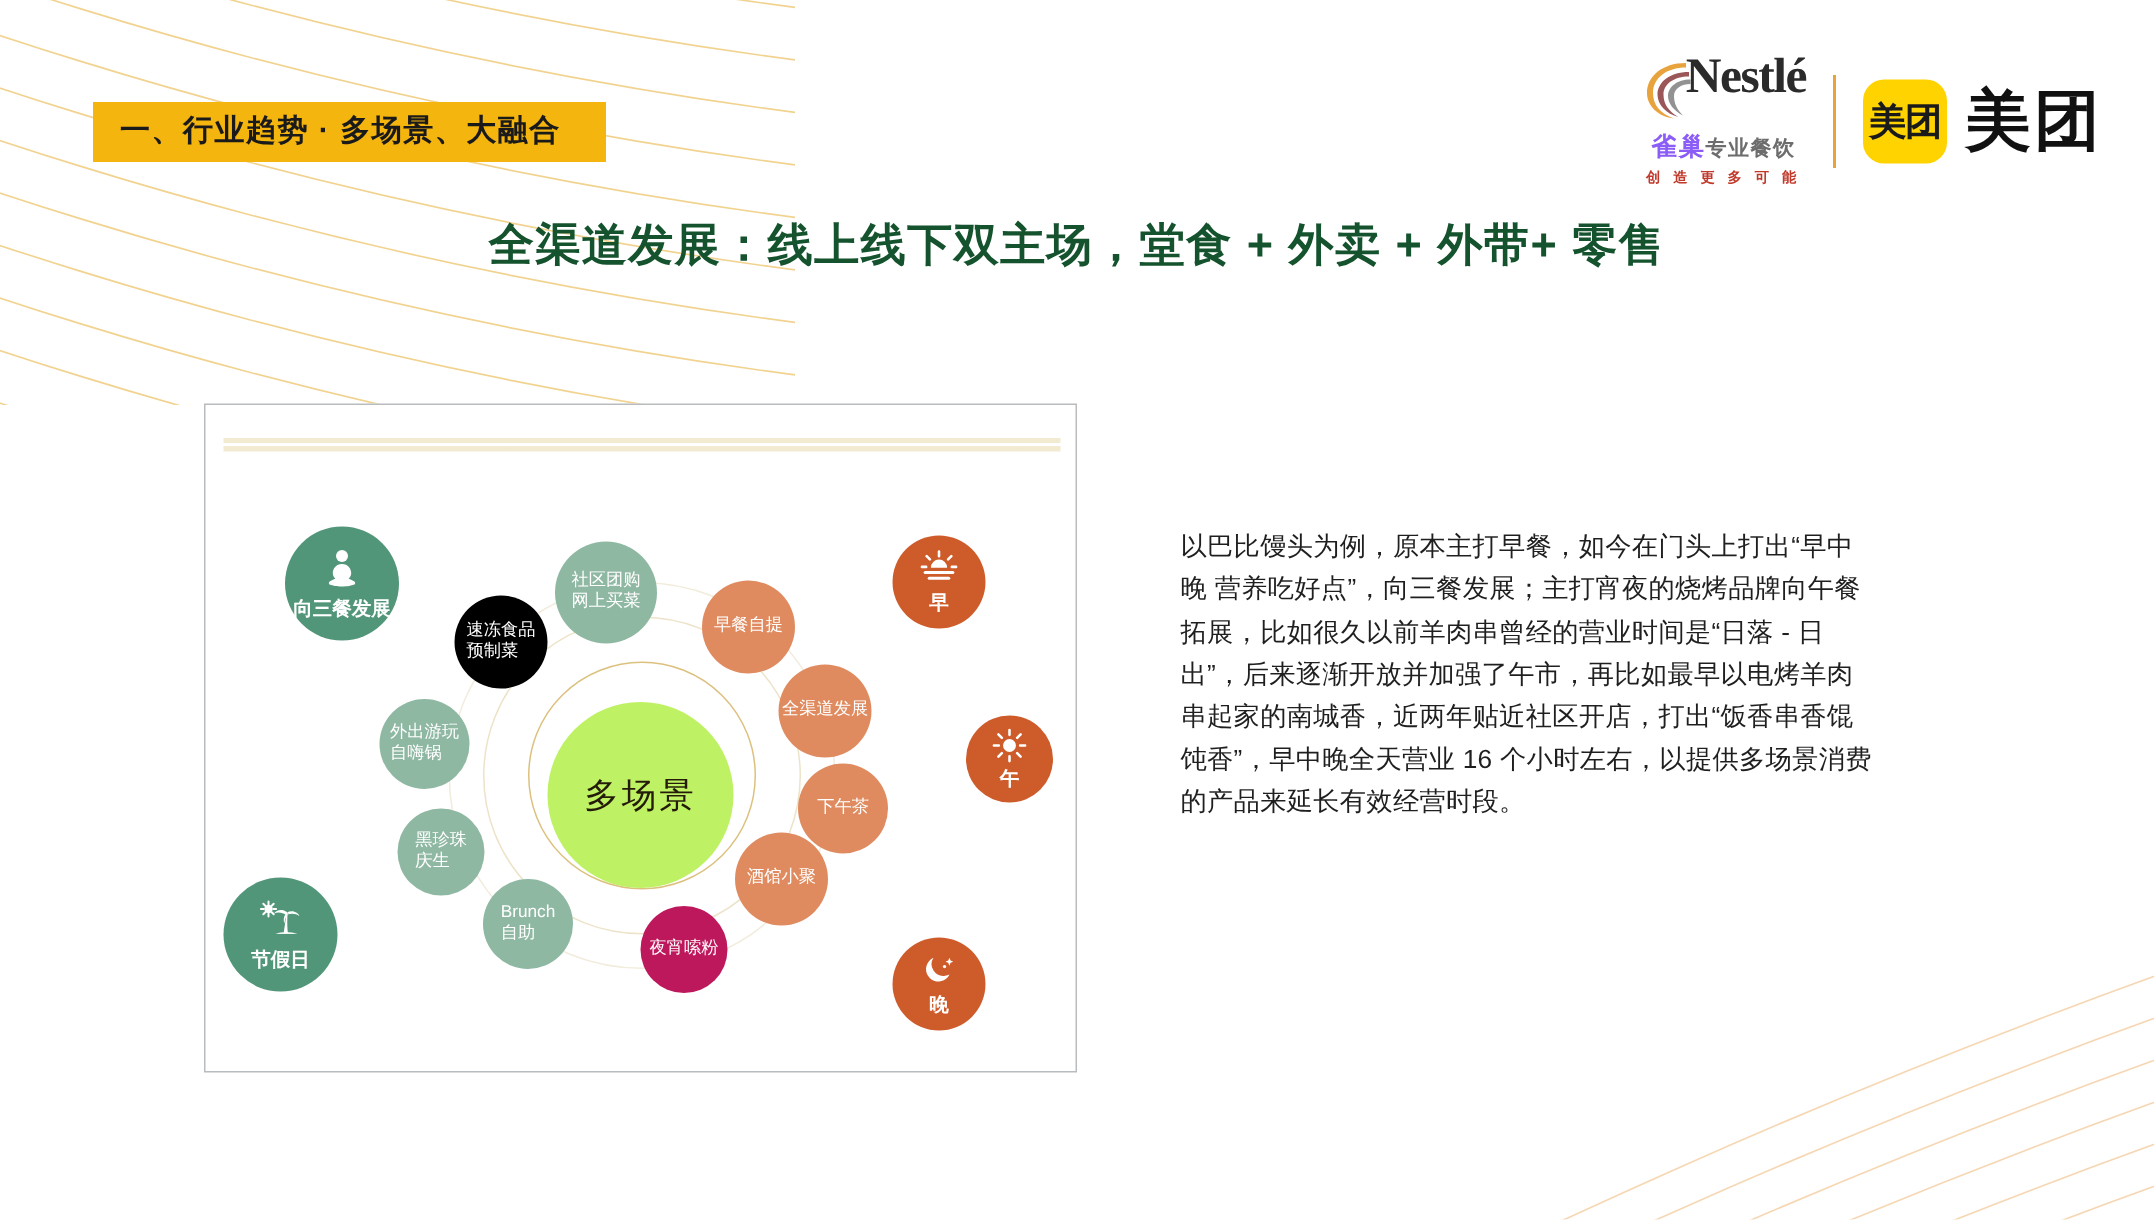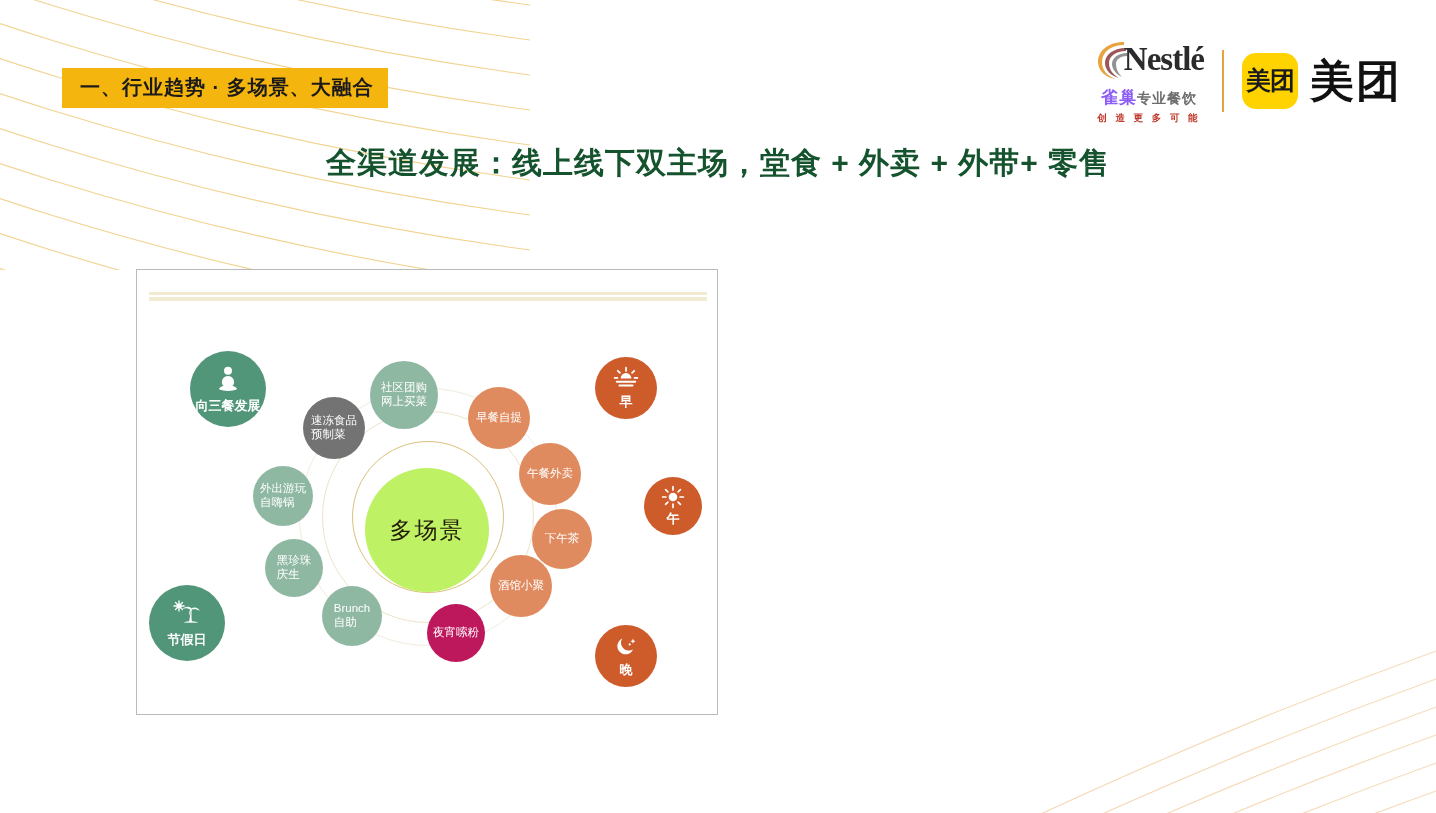--- a/index.html
+++ b/index.html
@@ -9,30 +9,30 @@
     font-family:"Liberation Sans","DejaVu Sans",sans-serif;
   }
   .deco{position:absolute;pointer-events:none;}
   #deco-tl{left:-330px;top:-290px;width:860px;height:560px;}
   #deco-br{right:-120px;bottom:-180px;width:800px;height:460px;}
 
   
   #section-tag{
     position:absolute;left:62px;top:68px;
     background:#F5B50F;
-    padding:9px 14px 11px 18px;
+    padding:9px 30px 11px 18px;
     color:#1a1a1a;font-size:20px;font-weight:bold;
     letter-spacing:1px;line-height:1;
     white-space:nowrap;
   }
 
   
   #logo-bar{position:absolute;right:34px;top:36px;display:flex;align-items:center;gap:18px;}
   #nestle-logo{display:flex;flex-direction:column;align-items:center;position:relative;}
-  #nestle-wordrow{display:flex;align-items:center;}
+  #nestle-wordrow{display:flex;align-items:flex-start;}
   #nestle-nest-svg{margin-right:-6px;margin-bottom:2px;}
   #nestle-word{font-family:"Liberation Serif","DejaVu Serif",serif;font-size:33px;font-weight:bold;color:#2b2b2b;letter-spacing:-1px;line-height:0.95;}
   #nestle-cn{font-size:14px;color:#6d6d6d;letter-spacing:1px;margin-top:2px;font-weight:bold;}
   #nestle-cn .big{font-size:17px;color:#8b5cf6;}
   #nestle-slogan{font-size:9.5px;color:#C0392B;letter-spacing:3px;margin-top:3px;font-weight:bold;}
   #logo-divider{width:2px;height:62px;background:#E8A33D;}
   #meituan-logo{display:flex;align-items:center;gap:12px;}
   #mt-badge{width:56px;height:56px;border-radius:14px;background:#FFD300;display:flex;align-items:center;justify-content:center;}
   #mt-badge span{font-size:25px;font-weight:bold;color:#1a1a1a;letter-spacing:-1px;}
   #mt-word{font-size:44px;font-weight:bold;color:#111;letter-spacing:2px;line-height:1;}
@@ -148,37 +148,37 @@
         <path d="M6 2.2v1.4M6 8.4v1.4M2.2 6h1.4M8.4 6h1.4M3.4 3.4l1 1M7.6 7.6l1 1M8.6 3.4l-1 1M4.4 7.6l-1 1" stroke="#fff" stroke-width="1" stroke-linecap="round"></path>
         <path d="M15 8c0 0-.6 5-1.4 10h2.1C15.1 13 15.6 8 15.6 8z" fill="#fff"></path>
         <path d="M15.3 7.6c-2.6-1.9-5.4-1-6.5.6 1.9-.9 4.3-.5 6.2.8zM15.3 7.6c3-1.3 5.6.2 6.2 2-1.6-1.3-4-1.5-6-.9zM15.3 7.6c-1.8 1.7-2 4-1.3 5.6.1-2 .9-4 2-5.1z" fill="#fff"></path>
         <path d="M9.5 18.5c2.5-1.4 8-1.4 11 0z" fill="#fff" opacity="0.9"></path>
       </svg>
       <span class="lbl">节假日</span>
     </div>
     <div class="node" style="left: 370px; top: 361px; width: 68px; height: 68px; background: rgb(143, 184, 163); font-size: 11.5px;">
       <span class="lbl">社区团购<br>网上买菜</span>
     </div>
-    <div class="node" style="left: 303px; top: 397px; width: 62px; height: 62px; background: #737373; font-size: 11.5px;">
+    <div class="node" style="left: 303px; top: 397px; width: 62px; height: 62px; background: #000000; font-size: 11.5px;">
       <span class="lbl">速冻食品<br>预制菜</span>
     </div>
     <div class="node" style="left: 253px; top: 466px; width: 60px; height: 60px; background: rgb(143, 184, 163); font-size: 11.5px;">
       <span class="lbl">外出游玩<br>自嗨锅</span>
     </div>
     <div class="node" style="left: 265px; top: 539px; width: 58px; height: 58px; background: rgb(143, 184, 163); font-size: 11.5px;">
       <span class="lbl">黑珍珠<br>庆生</span>
     </div>
     <div class="node" style="left: 322px; top: 586px; width: 60px; height: 60px; background: rgb(143, 184, 163); font-size: 11.5px;">
       <span class="lbl">Brunch<br>自助</span>
     </div>
     <div class="node" style="left: 468px; top: 387px; width: 62px; height: 62px; background: rgb(224, 139, 95); font-size: 11.5px;">
       <span class="lbl">早餐自提</span>
     </div>
     <div class="node" style="left: 519px; top: 443px; width: 62px; height: 62px; background: rgb(224, 139, 95); font-size: 11.5px;">
-      <span class="lbl">午餐外卖</span>
+      <span class="lbl">全渠道发展</span>
     </div>
     <div class="node" style="left: 532px; top: 509px; width: 60px; height: 60px; background: rgb(224, 139, 95); font-size: 11.5px;">
       <span class="lbl">下午茶</span>
     </div>
     <div class="node" style="left: 490px; top: 555px; width: 62px; height: 62px; background: rgb(224, 139, 95); font-size: 11.5px;">
       <span class="lbl">酒馆小聚</span>
     </div>
     <div class="node" style="left: 427px; top: 604px; width: 58px; height: 58px; background: #be185d; font-size: 11.5px;">
       <span class="lbl">夜宵嗦粉</span>
     </div>
@@ -202,13 +202,14 @@
       <svg width="26" height="26" viewBox="0 0 24 24">
         <path d="M15.8 15.2A7.2 7.2 0 0 1 8.6 4.2a7.6 7.6 0 1 0 9.9 10.2 7.2 7.2 0 0 1-2.7.8z" fill="#fff"></path>
         <path d="M18.4 4.2l.7 1.7 1.7.7-1.7.7-.7 1.7-.7-1.7-1.7-.7 1.7-.7z" fill="#fff"></path>
         <circle cx="15.4" cy="9.6" r="1" fill="#fff"></circle>
       </svg>
       <span class="lbl">晚</span>
     </div>
   </div>
 
 <div id="body-text">
+    <p>以巴比馒头为例，原本主打早餐，如今在门头上打出“早中晚 营养吃好点”，向三餐发展；主打宵夜的烧烤品牌向午餐拓展，比如很久以前羊肉串曾经的营业时间是“日落 - 日出”，后来逐渐开放并加强了午市，再比如最早以电烤羊肉串起家的南城香，近两年贴近社区开店，打出“饭香串香馄饨香”，早中晚全天营业 16 个小时左右，以提供多场景消费的产品来延长有效经营时段。</p>
   </div>
 
 </body></html>

